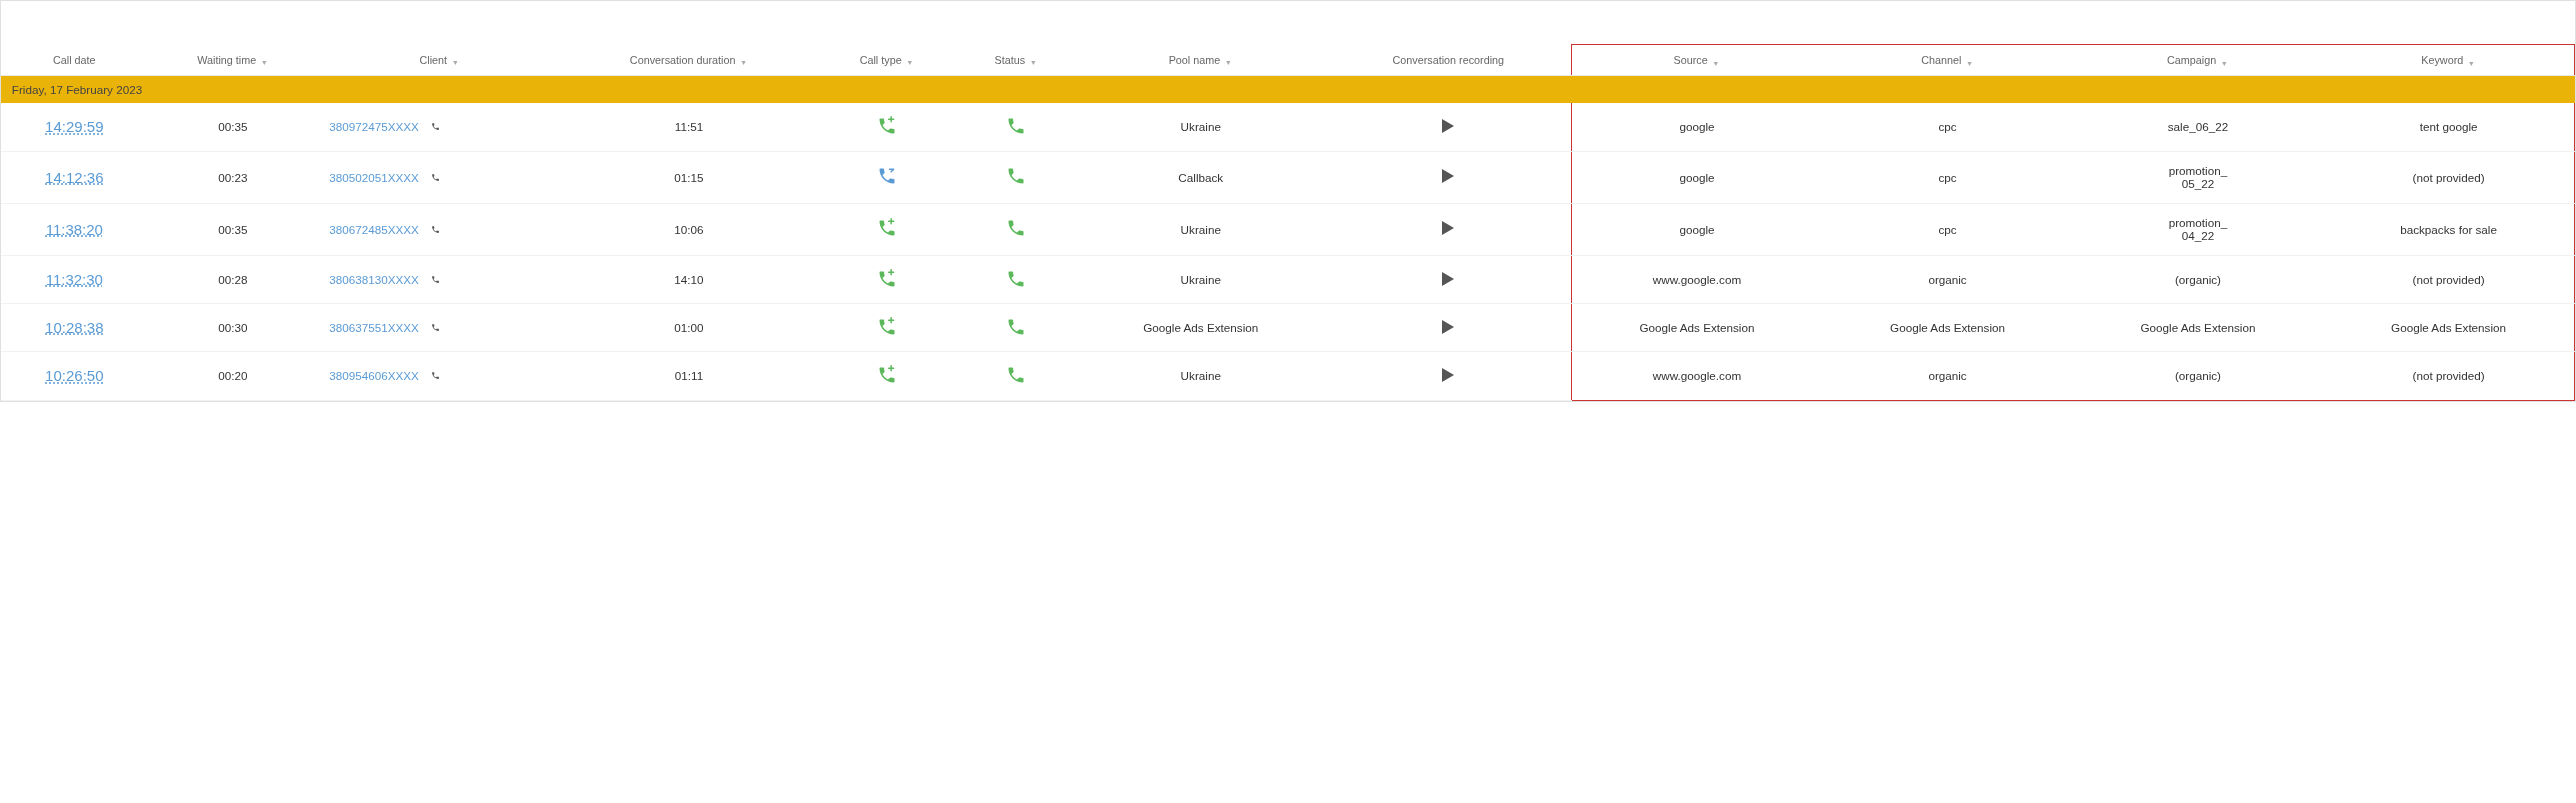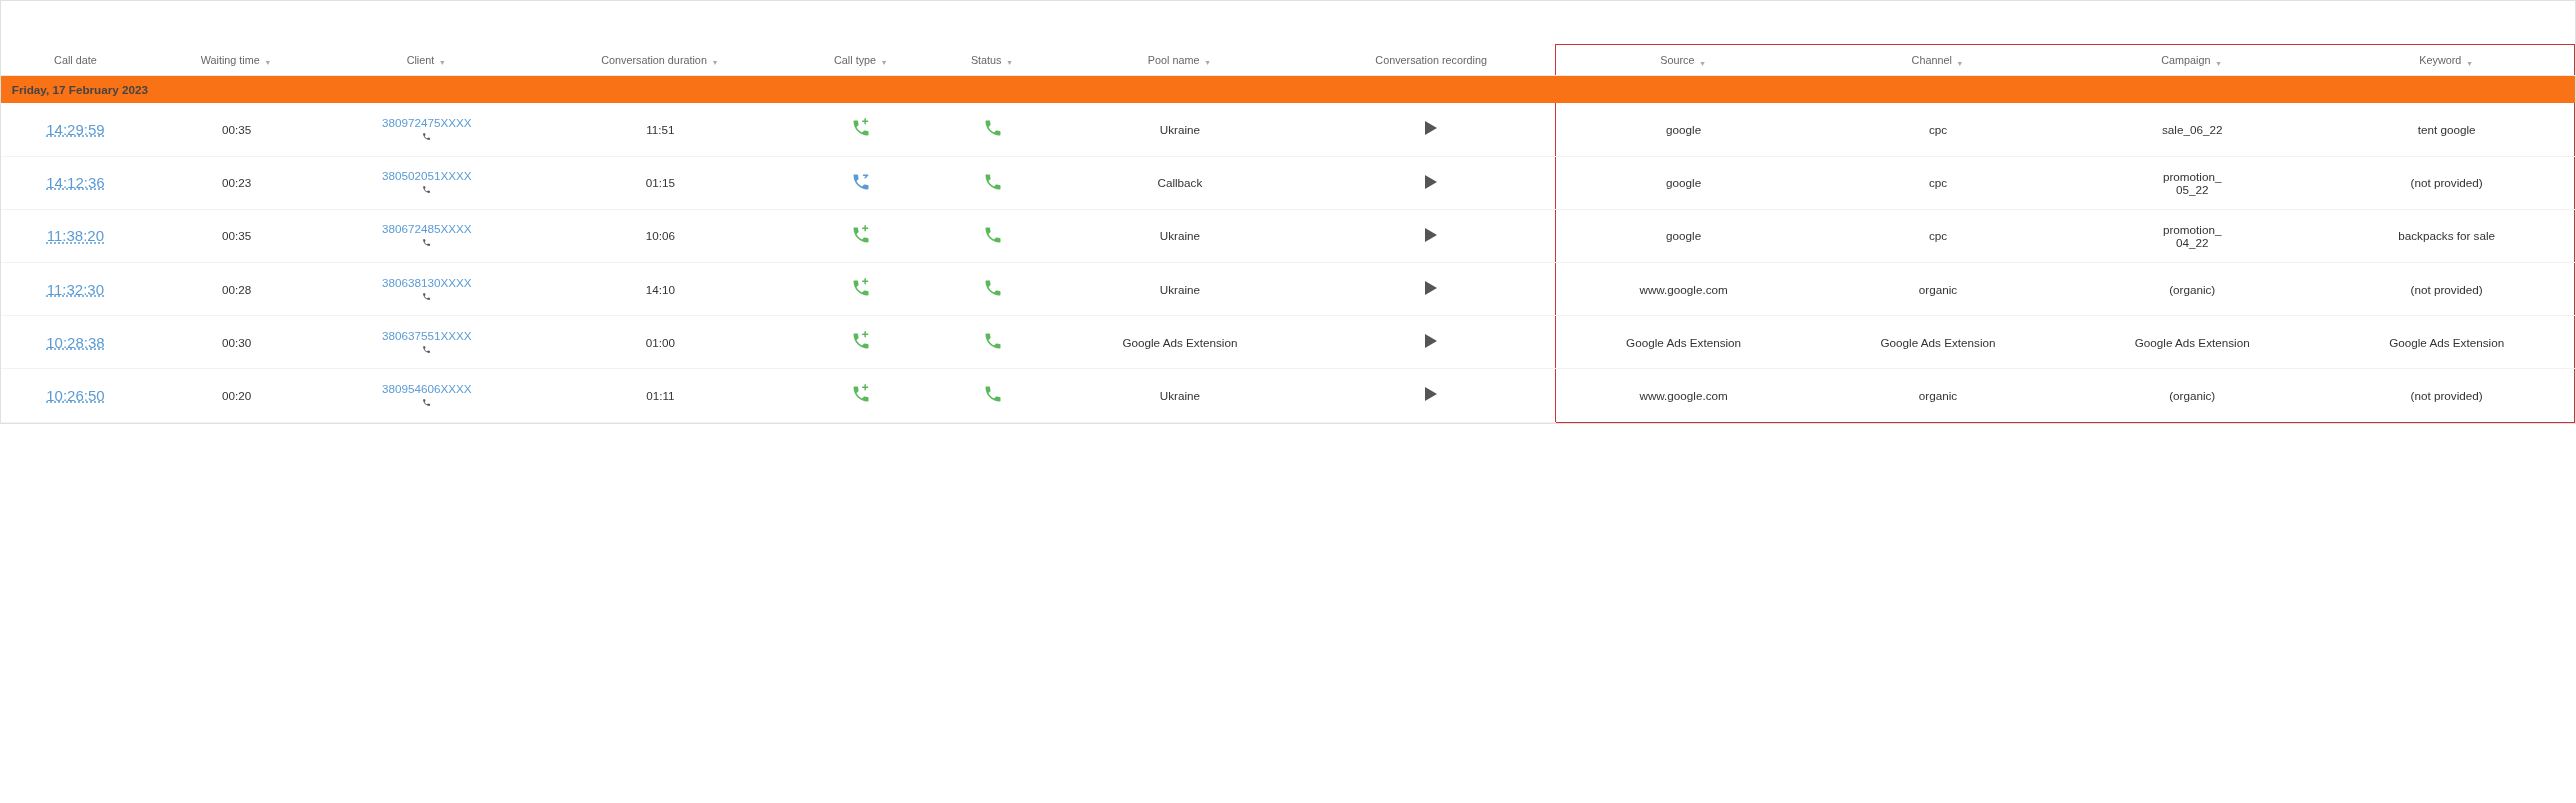--- a/index.html
+++ b/index.html
@@ -45,25 +45,25 @@
       width: 9px;
       height: 9px;
       position: relative;
     }
     .filter-icon::before {
       content: '▼';
       font-size: 7.2px;
       color: #aaa;
     }
     tbody tr.date-row td {
-      background: #f97316;
+      background: #eab308;
       padding: 7.2px 10.8px;
       font-size: 11.7px;
       color: #444;
-      font-weight: bold;
+      font-weight: normal;
     }
     tbody tr.data-row {
       border-bottom: 0.9px solid #f0f0f0;
     }
     tbody tr.data-row td {
       padding: 12.6px 10.8px;
       text-align: center;
       vertical-align: middle;
       font-size: 11.7px;
       color: #333;
@@ -77,23 +77,23 @@
       font-size: 15px;
     }
     .client-link {
       color: #5b9bd5;
       text-decoration: none;
       cursor: pointer;
       font-size: 11.7px;
     }
     .client-cell {
       display: flex;
-      flex-direction: column;
+      flex-direction: row;
       align-items: center;
-      gap: 1px;
+      gap: 12px;
     }
     
     thead th.red-border-left {
       border-left: 1.8px solid #cc3333;
     }
     thead th.red-border-top {
       border-top: 1.8px solid #cc3333;
     }
     .date-row-span {
       

